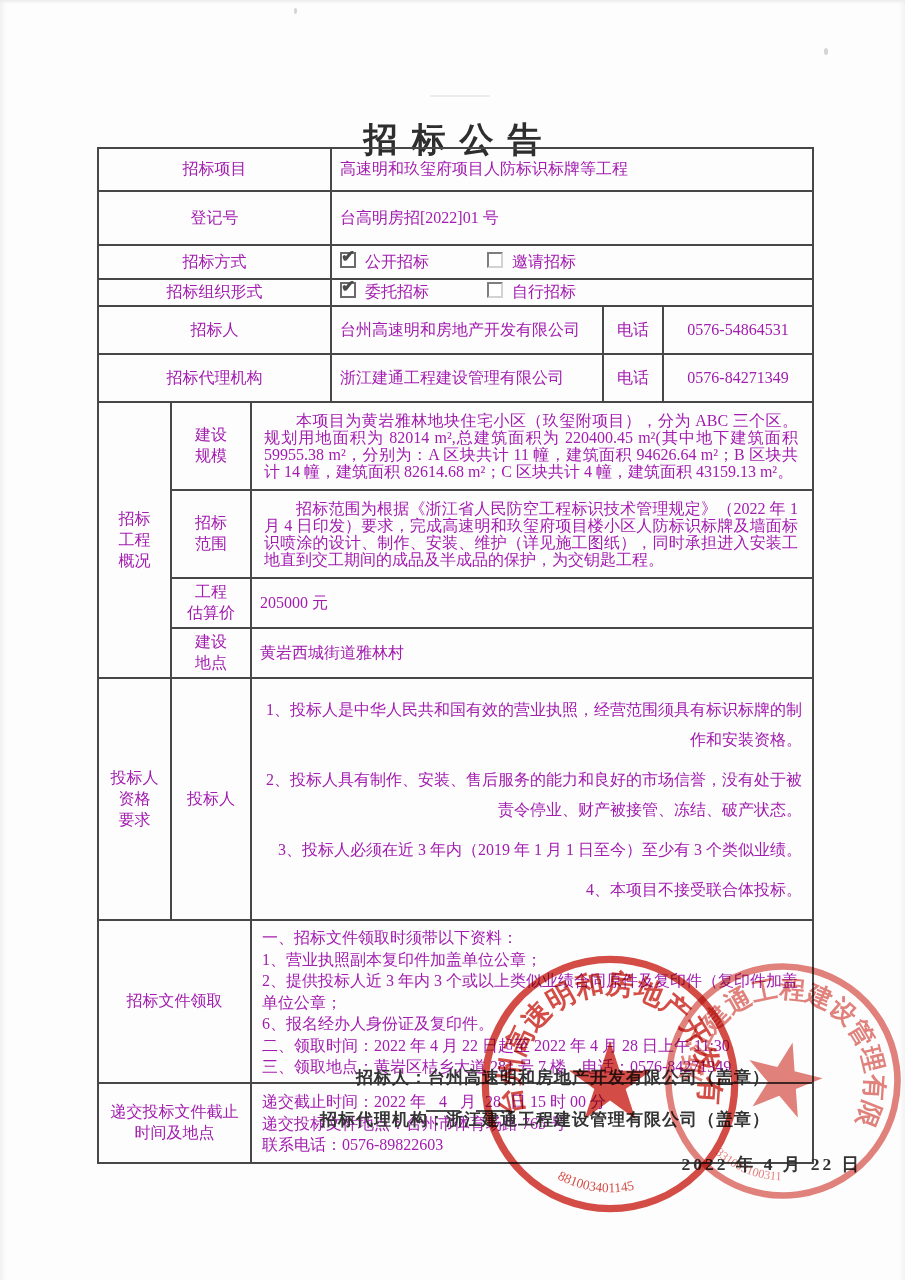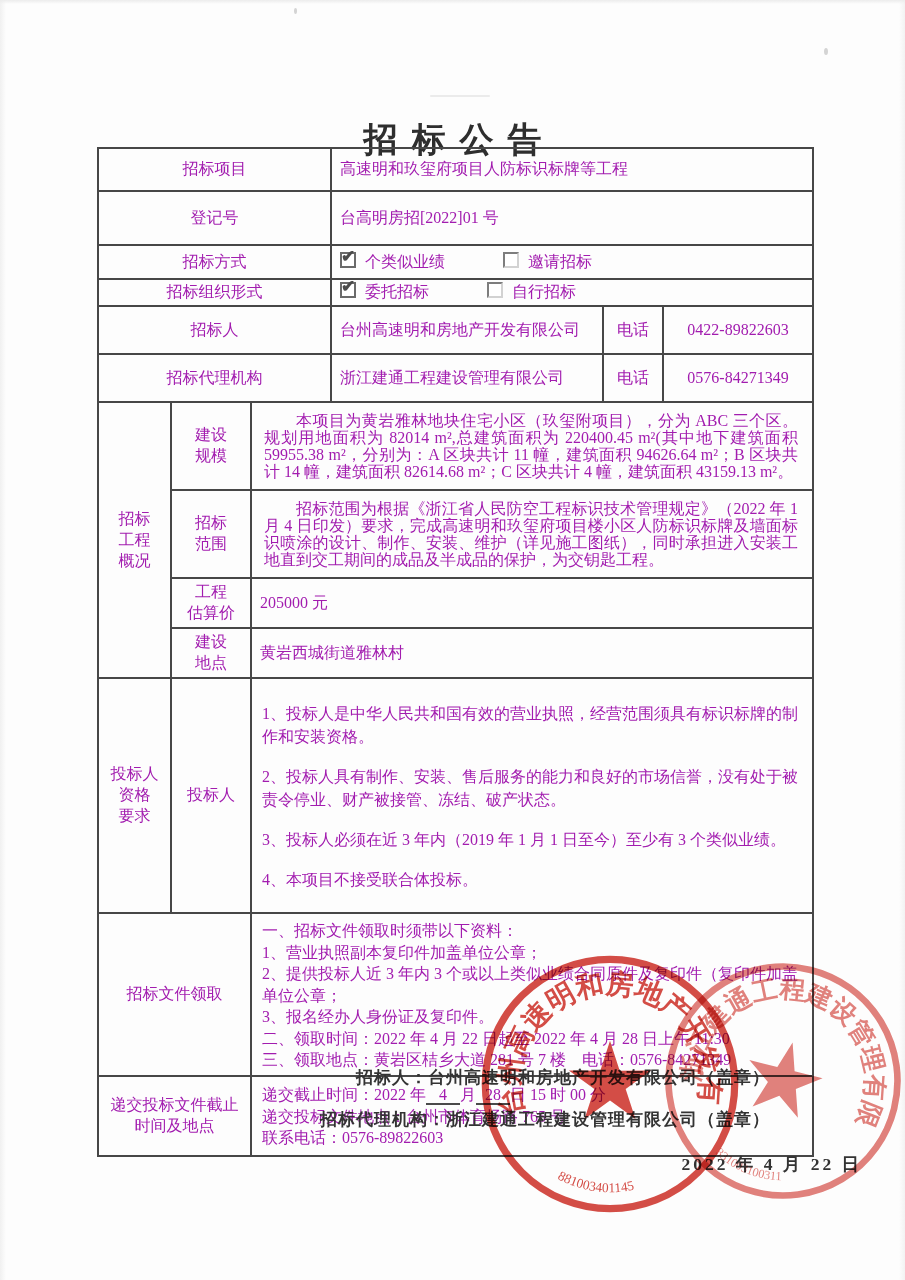--- a/index.html
+++ b/index.html
@@ -34,21 +34,21 @@
     padding:2px 8px;vertical-align:middle;
     overflow:hidden;
   }
   td.lbl{text-align:center;padding:2px 4px;}
   td.val{padding-left:14px;}
   td.center{text-align:center;padding:2px 2px;}
   .para{padding:5px 10px 5px 8px !important;vertical-align:top !important;}
   .para p{margin:4px;text-indent:2em;line-height:17px;text-align:justify;}
   .lines{padding:6px 10px 4px 10px !important;vertical-align:middle !important;}
   .lines div{line-height:21.5px;}
-  .lines.spread div{margin:17px 0;line-height:23px;}
+  .lines.spread div{margin:10px 0;line-height:30px;text-align:right;}
 
   .cb{display:inline-block;width:12px;height:12px;border:2px solid #6a6a6a;
       position:relative;vertical-align:-1px;background:#fff;margin-right:9px;}
   .cb.unchecked{border-color:#7d7d7d #d2d2d2 #d2d2d2 #7d7d7d;}
   .cb.checked::after{content:"✔";position:absolute;left:-1px;top:-8px;
       font-size:17px;font-weight:bold;color:#4a4a4a;}
   .opt2{margin-left:54px;}
 
   .uline{display:inline-block;min-width:34px;text-align:center;
       border-bottom:2px solid #4a4a4a;line-height:17px;}
@@ -92,38 +92,38 @@
   </tr>
 
   <tr style="height:54px">
     <td class="lbl" colspan="3">登记号</td>
     <td class="val" colspan="3">台高明房招[2022]01 号</td>
   </tr>
 
   <tr style="height:34px">
     <td class="lbl" colspan="3">招标方式</td>
     <td class="val" colspan="3">
-      <span class="cb checked"></span><span>个类似业绩</span>
+      <span class="cb checked"></span><span>公开招标</span>
       <span class="cb opt2 unchecked"></span><span>邀请招标</span>
     </td>
   </tr>
 
   <tr style="height:26px">
     <td class="lbl" colspan="3">招标组织形式</td>
     <td class="val" colspan="3">
       <span class="cb checked"></span><span>委托招标</span>
       <span class="cb opt2 unchecked"></span><span>自行招标</span>
     </td>
   </tr>
 
   <tr style="height:48px">
     <td class="lbl" colspan="3">招标人</td>
     <td class="val">台州高速明和房地产开发有限公司</td>
     <td class="center">电话</td>
-    <td class="center">0422-89822603</td>
+    <td class="center">0576-54864531</td>
   </tr>
 
   <tr style="height:48px">
     <td class="lbl" colspan="3">招标代理机构</td>
     <td class="val">浙江建通工程建设管理有限公司</td>
     <td class="center">电话</td>
     <td class="center">0576-84271349</td>
   </tr>
 
   <tr style="height:88px">
@@ -169,21 +169,21 @@
       <div>4、本项目不接受联合体投标。</div>
     </td>
   </tr>
 
   <tr style="height:150px">
     <td class="lbl" colspan="2">招标文件领取</td>
     <td class="lines" colspan="4">
       <div>一、招标文件领取时须带以下资料：</div>
       <div>1、营业执照副本复印件加盖单位公章；</div>
       <div>2、提供投标人近 3 年内 3 个或以上类似业绩合同原件及复印件（复印件加盖单位公章；</div>
-      <div>3、报名经办人身份证及复印件。</div>
+      <div>6、报名经办人身份证及复印件。</div>
       <div>二、领取时间：2022 年 4 月 22 日起至 2022 年 4 月 28 日上午 11:30</div>
       <div>三、领取地点：黄岩区桔乡大道 281 号 7 楼　电话：0576-84271349</div>
     </td>
   </tr>
 
   <tr style="height:80px">
     <td class="lbl" colspan="2" style="white-space:pre-line">递交投标文件截止
 时间及地点</td>
     <td class="lines" colspan="4">
       <div><span>递交截止时间：2022 年</span><span class="uline">4</span><span>月</span><span class="uline">28</span><span>日 15 时 00 分</span></div>

